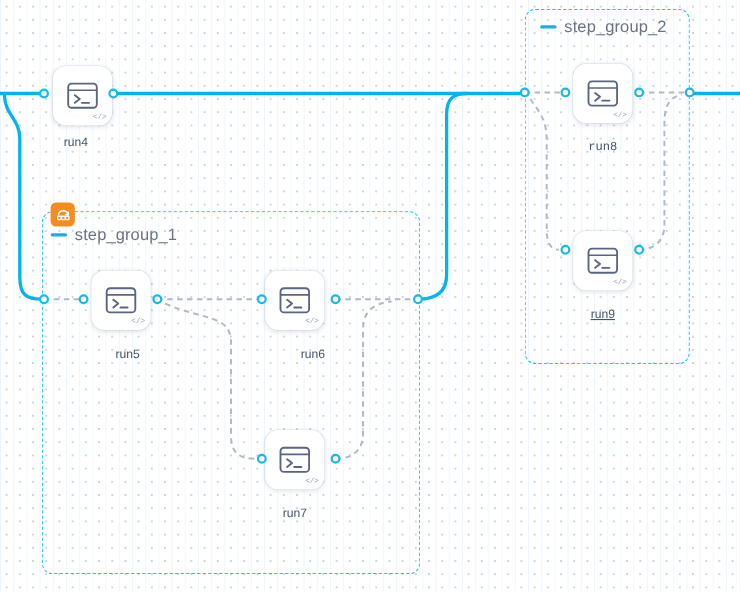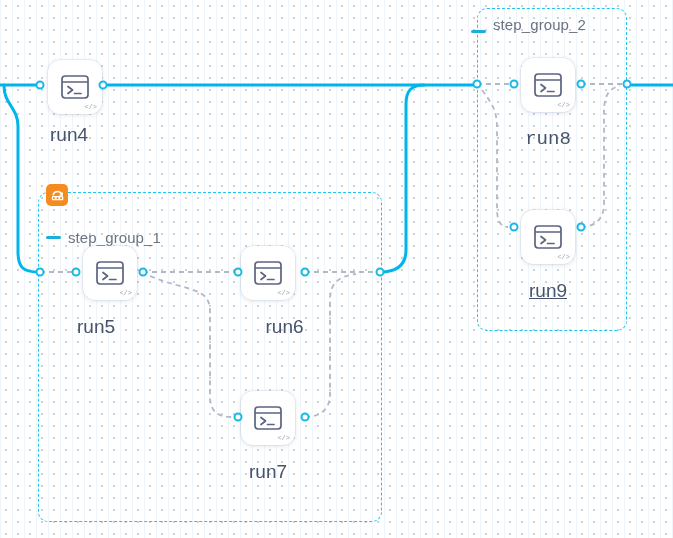--- a/index.html
+++ b/index.html
@@ -83,21 +83,21 @@
     position: absolute;
     right: 5px;
     bottom: 3px;
     font-size: 7px;
     color: #9aa2b4;
     font-family: "Liberation Mono", monospace;
     line-height: 1;
   }
   .node-label {
     position: absolute;
-    font-size: 19px;
+    font-size: 11px;
     color: #46536b;
     text-align: left;
     white-space: nowrap;
     transform: translateX(-50%);
   }
 
   
   .port {
     position: absolute;
     width: 9px;
@@ -150,28 +150,28 @@
   <div class="loop-badge" style="left:46px; top:184px;">
     <svg width="15" height="15" viewBox="0 0 16 16" aria-hidden="true">
       <path d="M3.4 7.2 A4.8 4.8 0 0 1 12.6 7.2" fill="none" stroke="#ffffff" stroke-width="1.5" stroke-linecap="round"></path>
       <path d="M12.9 5.2 L12.9 7.6 L10.6 7.6" fill="none" stroke="#ffffff" stroke-width="1.5" stroke-linecap="round" stroke-linejoin="round"></path>
       <rect x="2.6" y="9.2" width="3.3" height="3.3" rx="0.6" fill="none" stroke="#ffffff" stroke-width="1.3"></rect>
       <rect x="6.4" y="9.2" width="3.3" height="3.3" rx="0.6" fill="none" stroke="#ffffff" stroke-width="1.3"></rect>
       <rect x="10.2" y="9.2" width="3.3" height="3.3" rx="0.6" fill="none" stroke="#ffffff" stroke-width="1.3"></rect>
     </svg>
   </div>
 
-  <div class="group-header" style="left:46px; top:205px;margin-top:24px;">
+  <div class="group-header" style="left:46px; top:205px;">
     <span class="collapse-dash"></span>
     <span class="group-label">step_group_1</span>
   </div>
 
   <div class="group-box" style="left:477px; top:8px; width:150px; height:323px;"></div>
 
-  <div class="group-header" style="left:471px; top:16px;align-items:flex-end;">
+  <div class="group-header" style="left:491px; top:16px;">
     <span class="collapse-dash"></span>
     <span class="group-label">step_group_2</span>
   </div>
 
   <div class="node" style="left:48px; top:60px;">
     <svg width="30" height="26" viewBox="0 0 30 26">
       <rect x="2" y="2" width="26" height="22" rx="3.2" fill="none" stroke="#5b6480" stroke-width="1.7"></rect>
       <line x1="2" y1="8" x2="28" y2="8" stroke="#5b6480" stroke-width="1.5"></line>
       <path d="M8 12.5 L12.5 16 L8 19.5" fill="none" stroke="#5b6480" stroke-width="1.7" stroke-linecap="round" stroke-linejoin="round"></path>
       <line x1="14.5" y1="19.5" x2="21" y2="19.5" stroke="#5b6480" stroke-width="1.7" stroke-linecap="round"></line>
@@ -182,21 +182,21 @@
 
   <div class="node" style="left:83px; top:246px;">
     <svg width="30" height="26" viewBox="0 0 30 26">
       <rect x="2" y="2" width="26" height="22" rx="3.2" fill="none" stroke="#5b6480" stroke-width="1.7"></rect>
       <line x1="2" y1="8" x2="28" y2="8" stroke="#5b6480" stroke-width="1.5"></line>
       <path d="M8 12.5 L12.5 16 L8 19.5" fill="none" stroke="#5b6480" stroke-width="1.7" stroke-linecap="round" stroke-linejoin="round"></path>
       <line x1="14.5" y1="19.5" x2="21" y2="19.5" stroke="#5b6480" stroke-width="1.7" stroke-linecap="round"></line>
     </svg>
     <span class="code-badge">&lt;/&gt;</span>
   </div>
-  <div class="node-label" style="left:96px; top:316px;">run5</div>
+  <div class="node-label" style="left:116px; top:316px;">run5</div>
 
   <div class="node" style="left:241px; top:246px;">
     <svg width="30" height="26" viewBox="0 0 30 26">
       <rect x="2" y="2" width="26" height="22" rx="3.2" fill="none" stroke="#5b6480" stroke-width="1.7"></rect>
       <line x1="2" y1="8" x2="28" y2="8" stroke="#5b6480" stroke-width="1.5"></line>
       <path d="M8 12.5 L12.5 16 L8 19.5" fill="none" stroke="#5b6480" stroke-width="1.7" stroke-linecap="round" stroke-linejoin="round"></path>
       <line x1="14.5" y1="19.5" x2="21" y2="19.5" stroke="#5b6480" stroke-width="1.7" stroke-linecap="round"></line>
     </svg>
     <span class="code-badge">&lt;/&gt;</span>
   </div>

